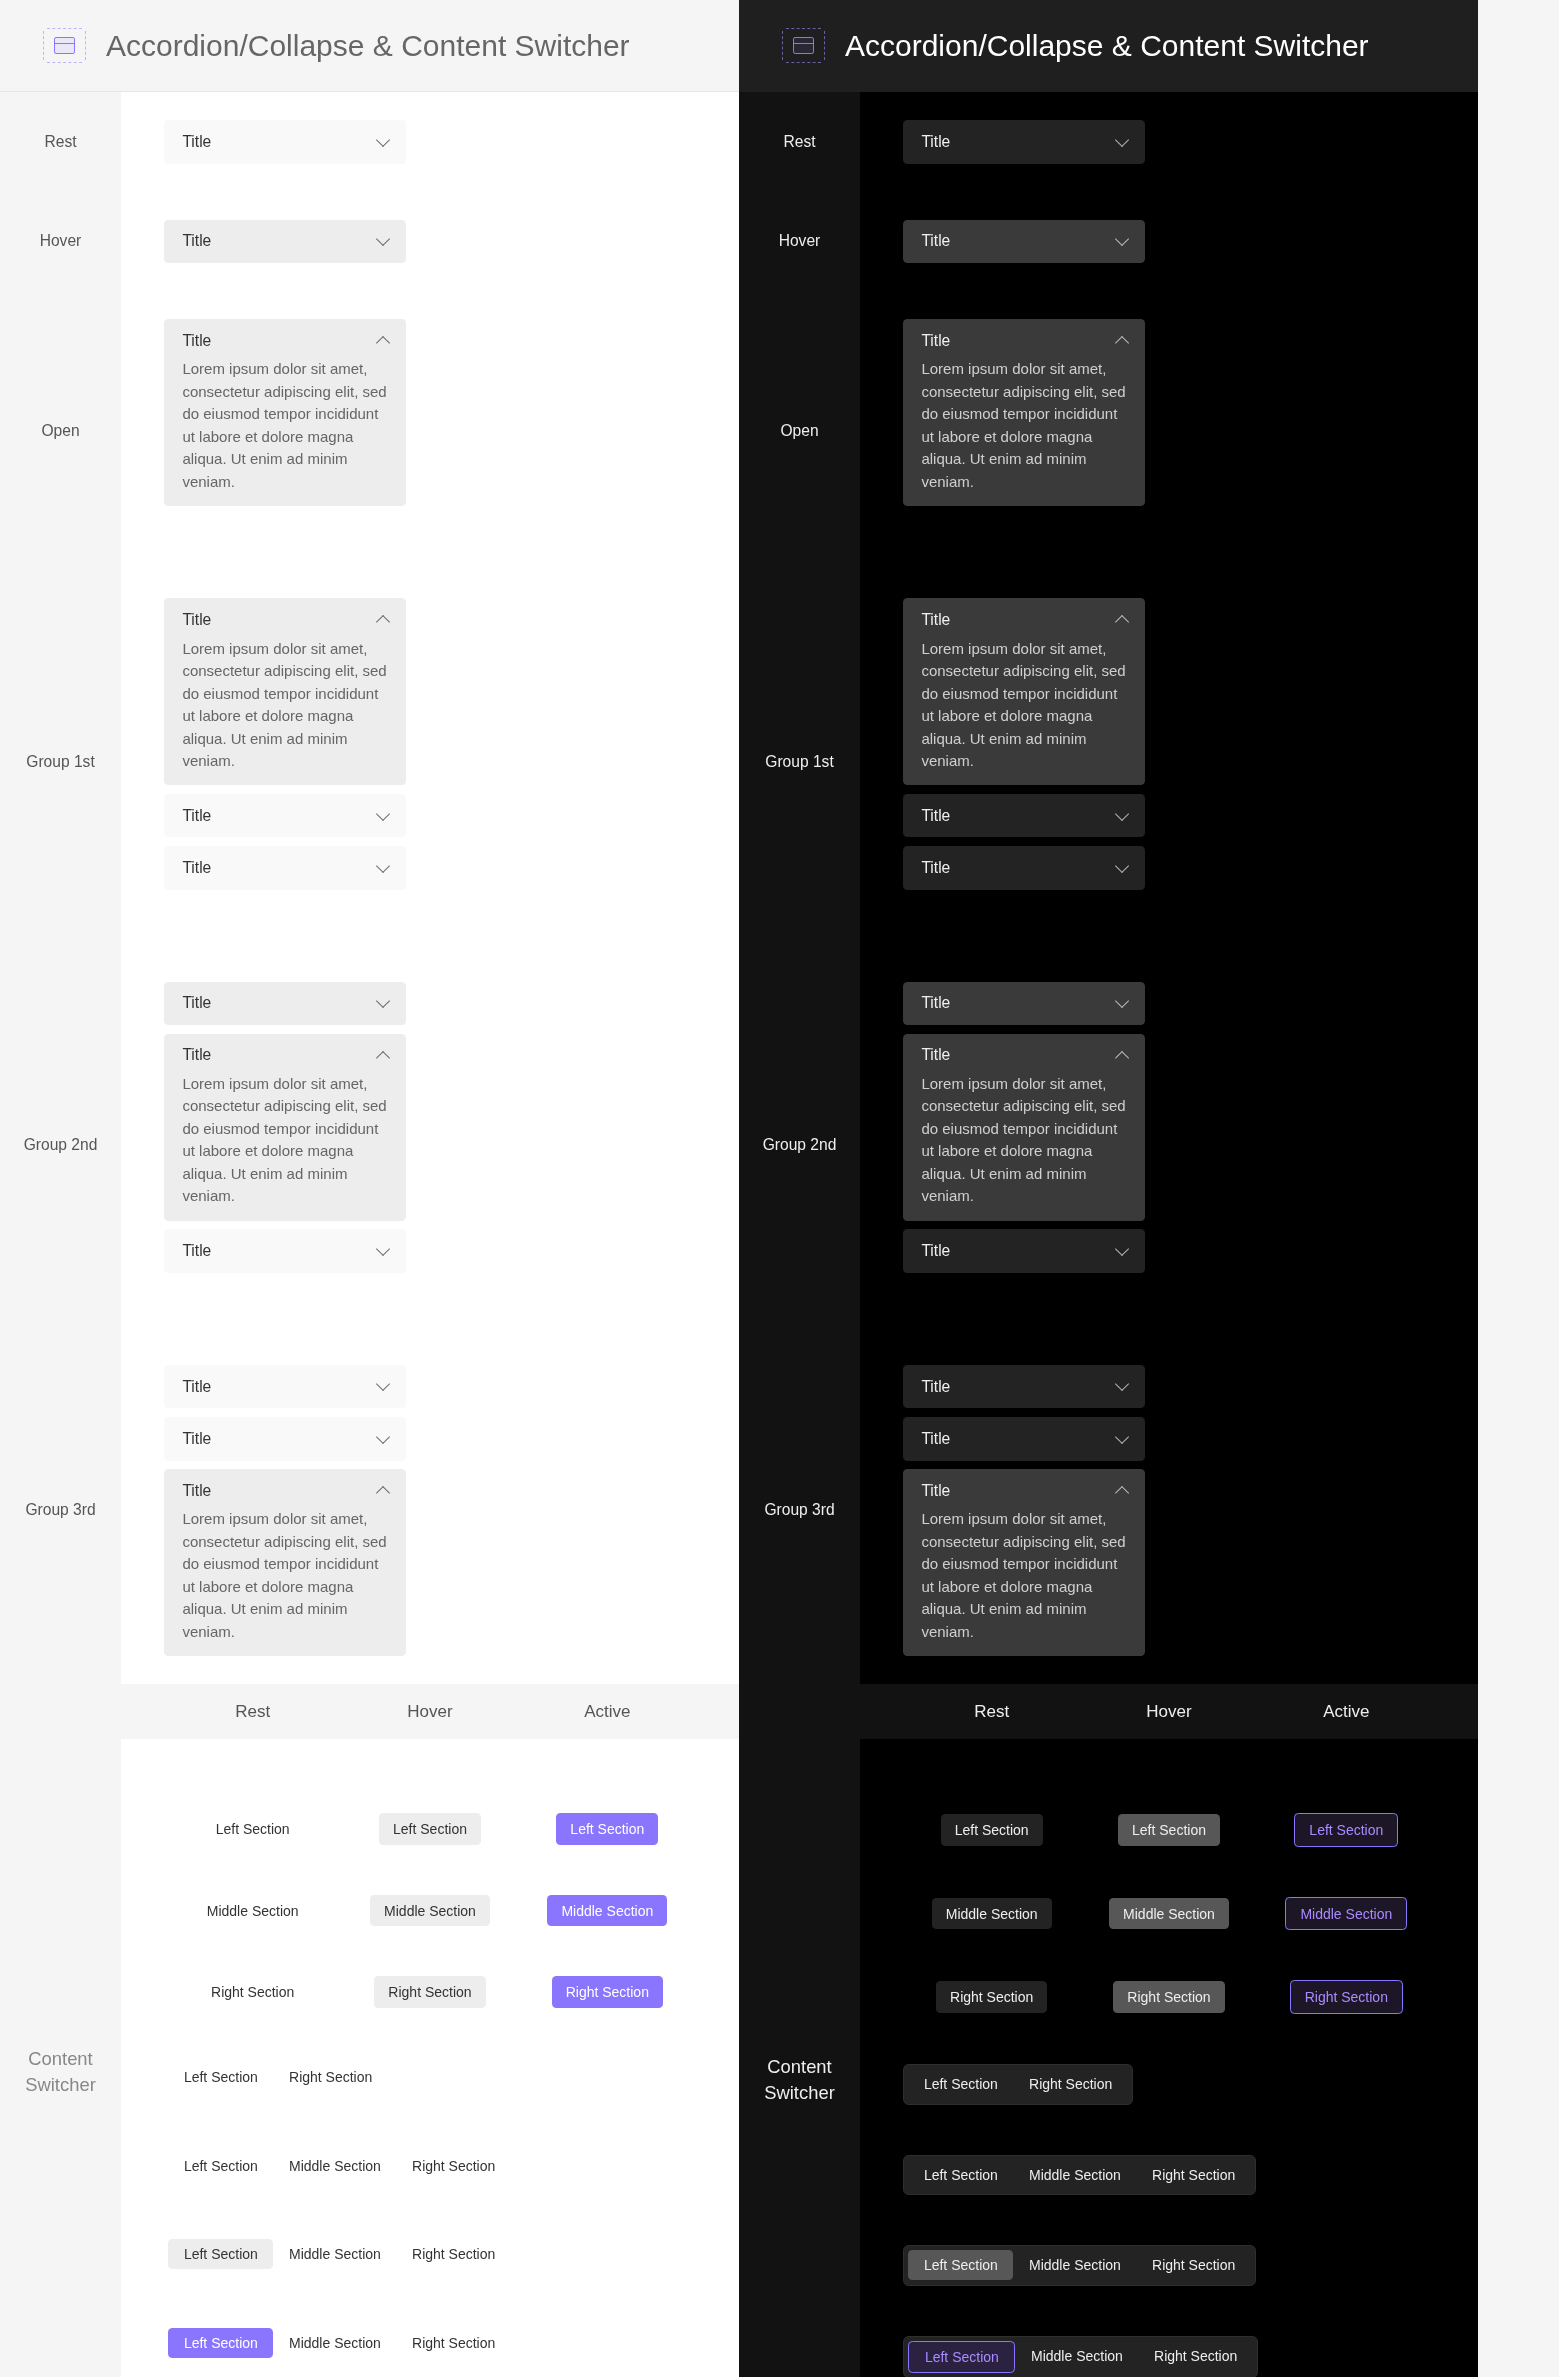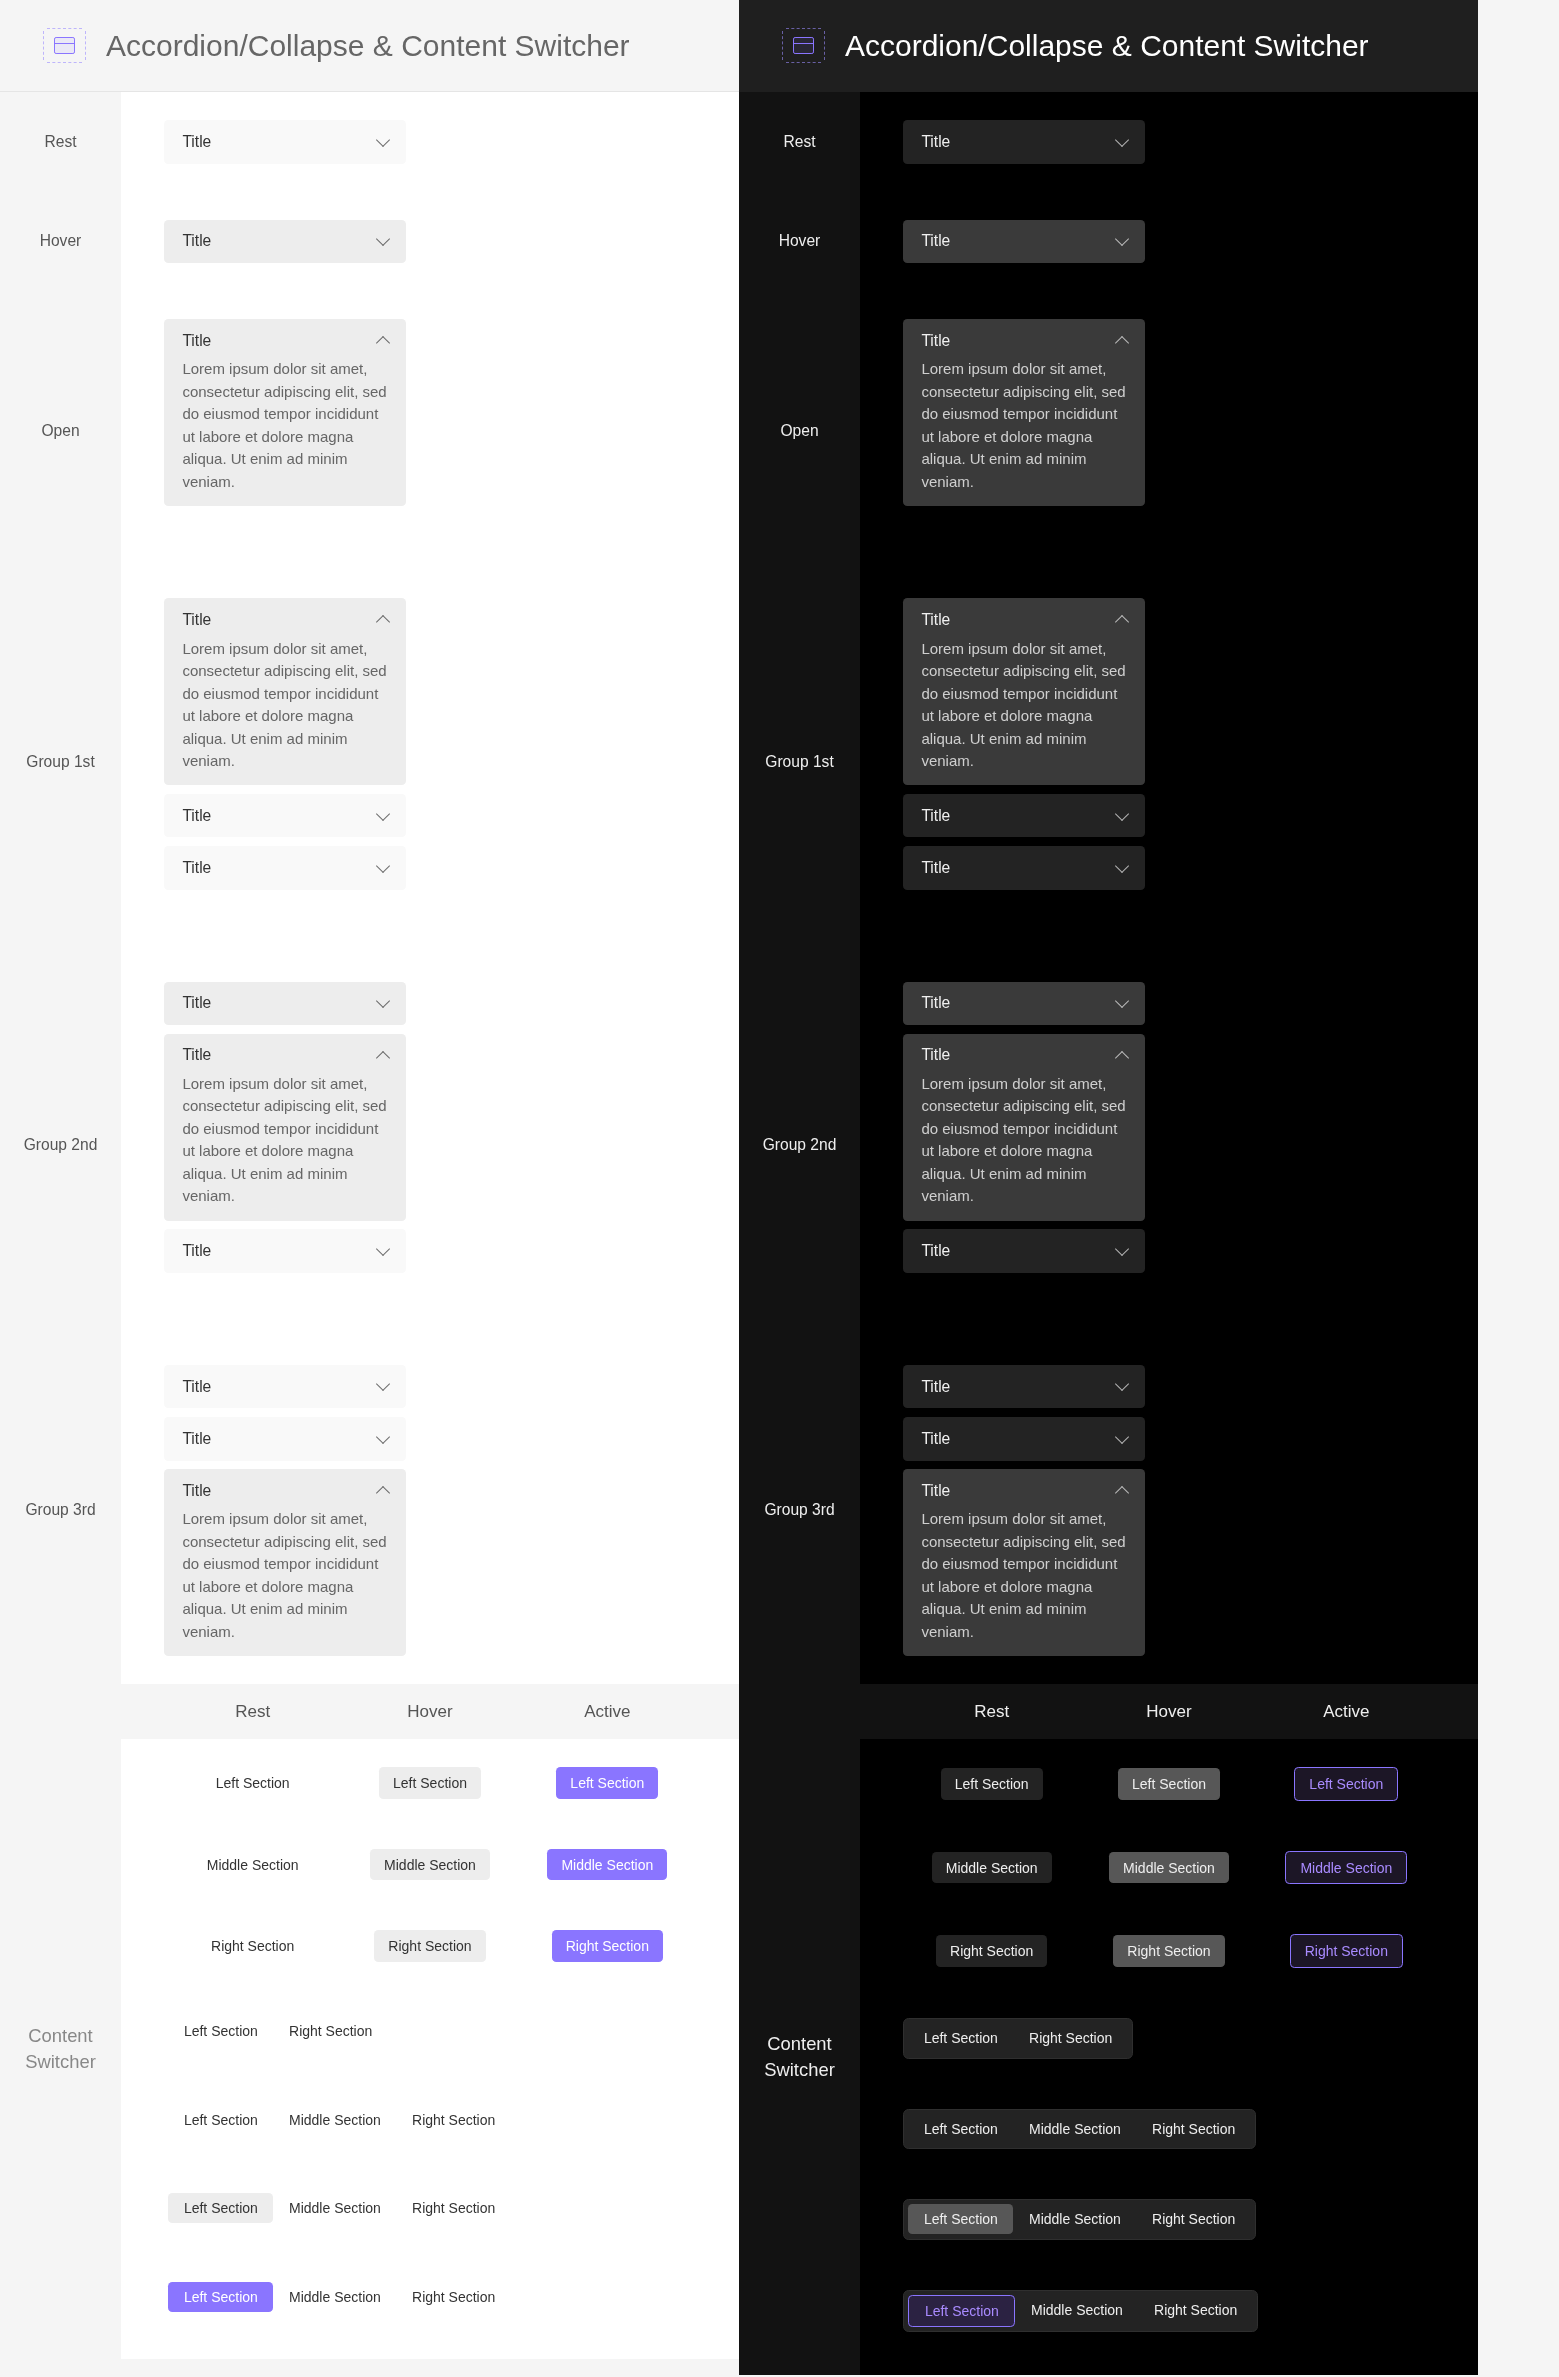--- a/index.html
+++ b/index.html
@@ -135,20 +135,21 @@
     flex: 1;
     padding: 28px 43px 43px 43px;
   }
   .theme-light .cs-content-col { background: #ffffff; }
   .theme-dark  .cs-content-col { background: #000000; }
 
   .cs-grid-row {
     display: flex;
     align-items: center;
     margin-bottom: 50px;
+    margin-top: 46px;
   }
   .cs-grid-row:last-child { margin-bottom: 0; }
   .cs-grid-cell { flex: 1; display: flex; justify-content: center; }
 
   
   .tab {
     border-radius: 4.3px;
     padding: 7.8px 14px;
     font-size: 14px;
     white-space: nowrap;

